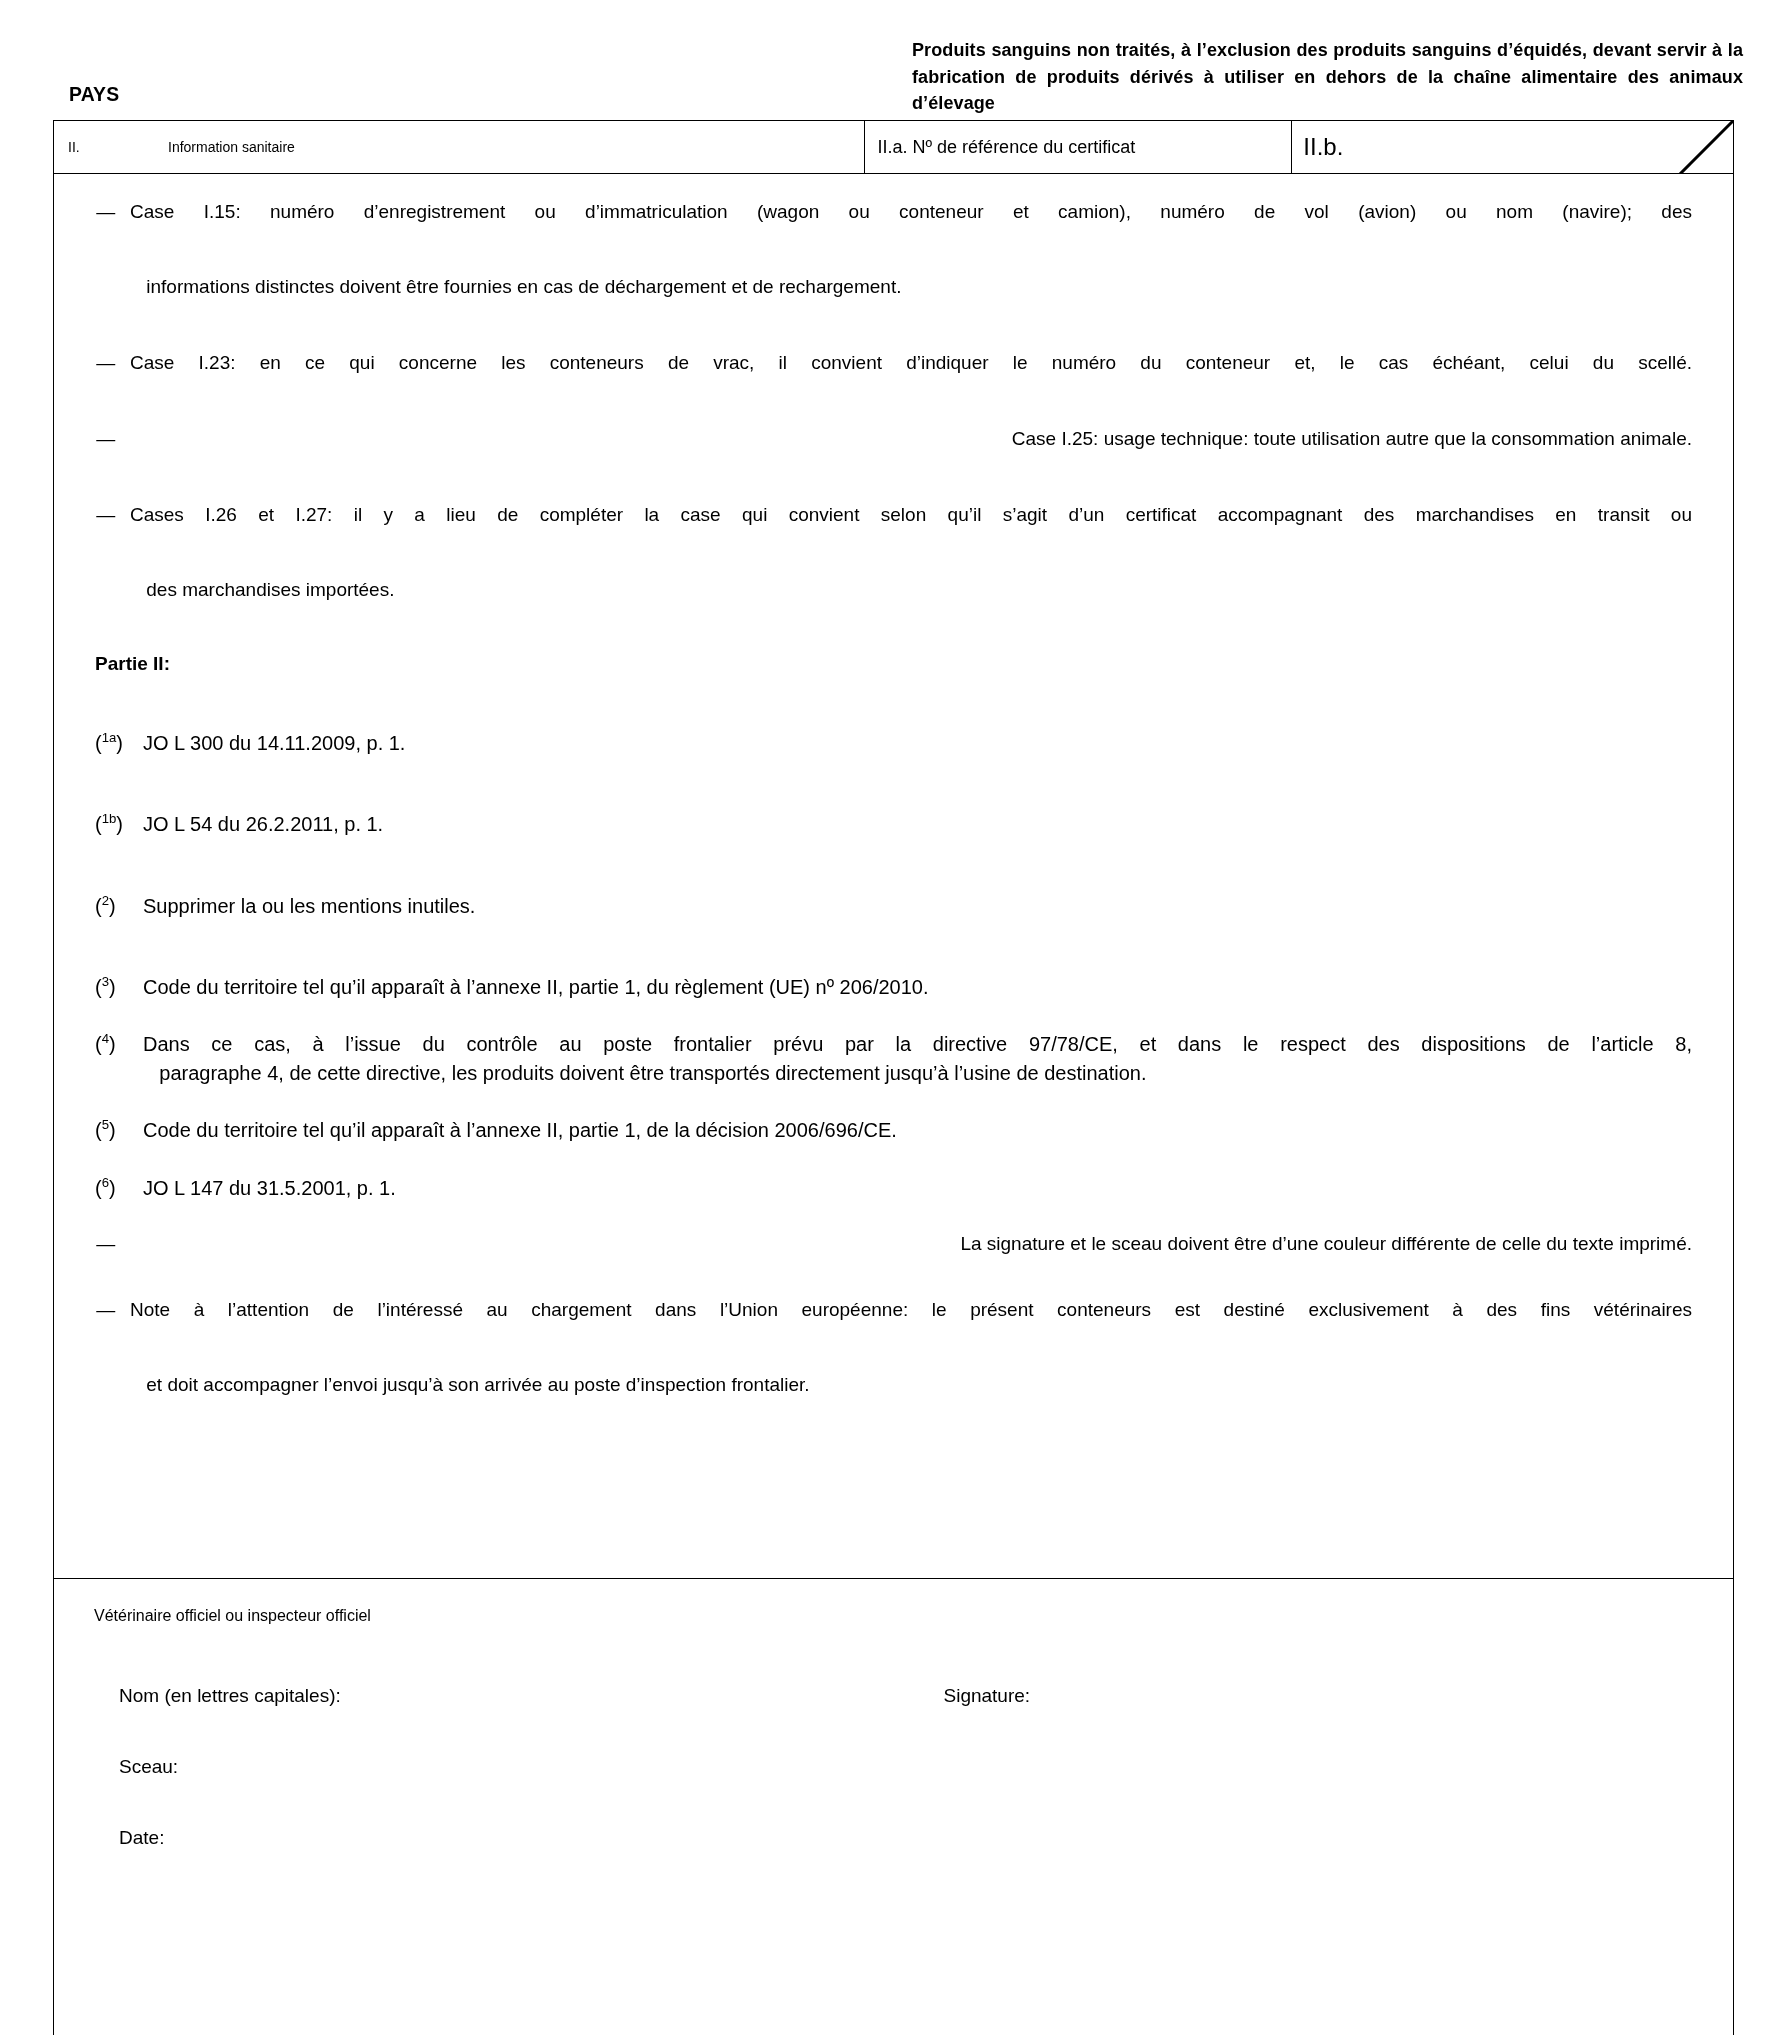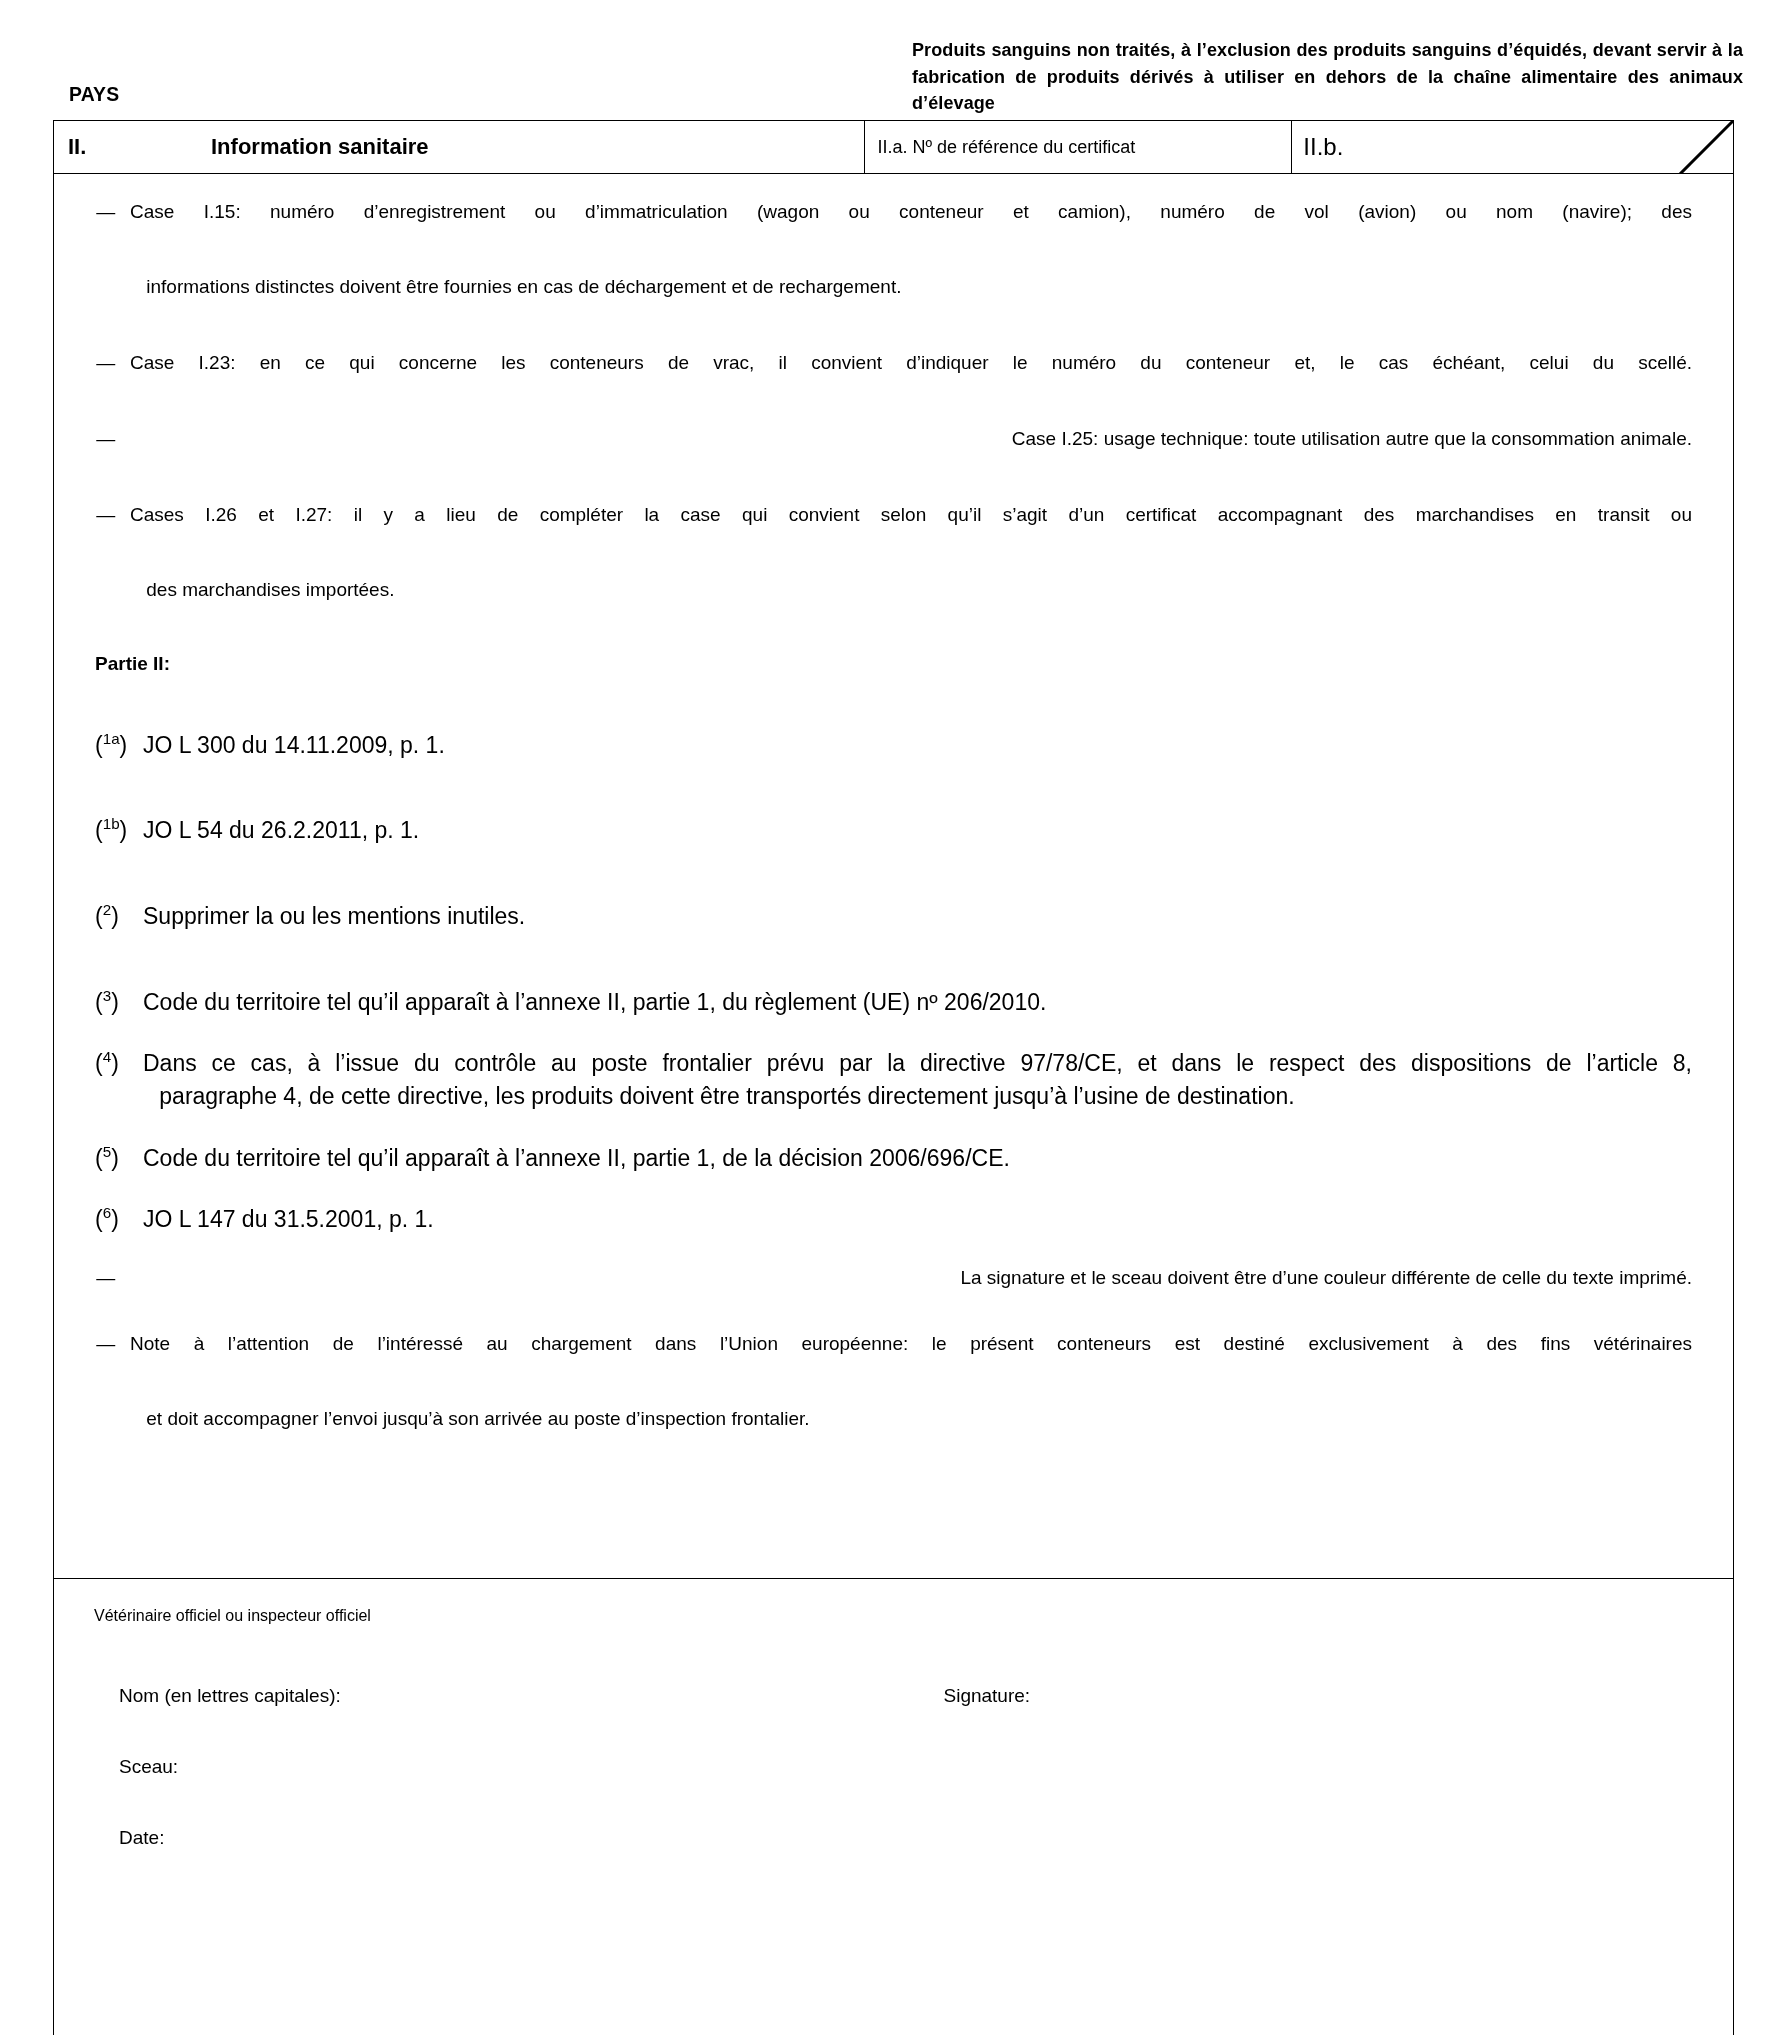--- a/index.html
+++ b/index.html
@@ -62,23 +62,22 @@
     display: flex;
     border-bottom: 1.3px solid #000;
     height: 53px;
   }
   .hdr-cell-main {
     flex: 0 0 811px;
     border-right: 1.3px solid #000;
     display: flex;
     align-items: center;
     padding-left: 14px;
-    font-size: 22px;
-    font-weight: bold;
-    gap: 43px;
+    font-size: 14px;
+    font-weight: normal;
   }
   .hdr-num {
     width: 100px;
     flex: 0 0 100px;
   }
   .hdr-cell-ref {
     flex: 0 0 427px;
     border-right: 1.3px solid #000;
     display: flex;
     align-items: center;
@@ -128,21 +127,21 @@
 
   .partie-heading {
     font-size: 19px;
     font-weight: bold;
     margin: 21.3px 0 54px 0;
     padding-left: 0;
   }
 
   .fn-item {
     display: flex;
-    font-size: 23px;
+    font-size: 20px;
     line-height: 1.42;
     margin-bottom: 53px;
     margin-top: 12px;
   }
   .fn-item.tight { margin-bottom: 29px; }
   .fn-item .fn-mark {
     flex: 0 0 48px;
     white-space: nowrap;
   }
   .fn-item .fn-mark sup {

